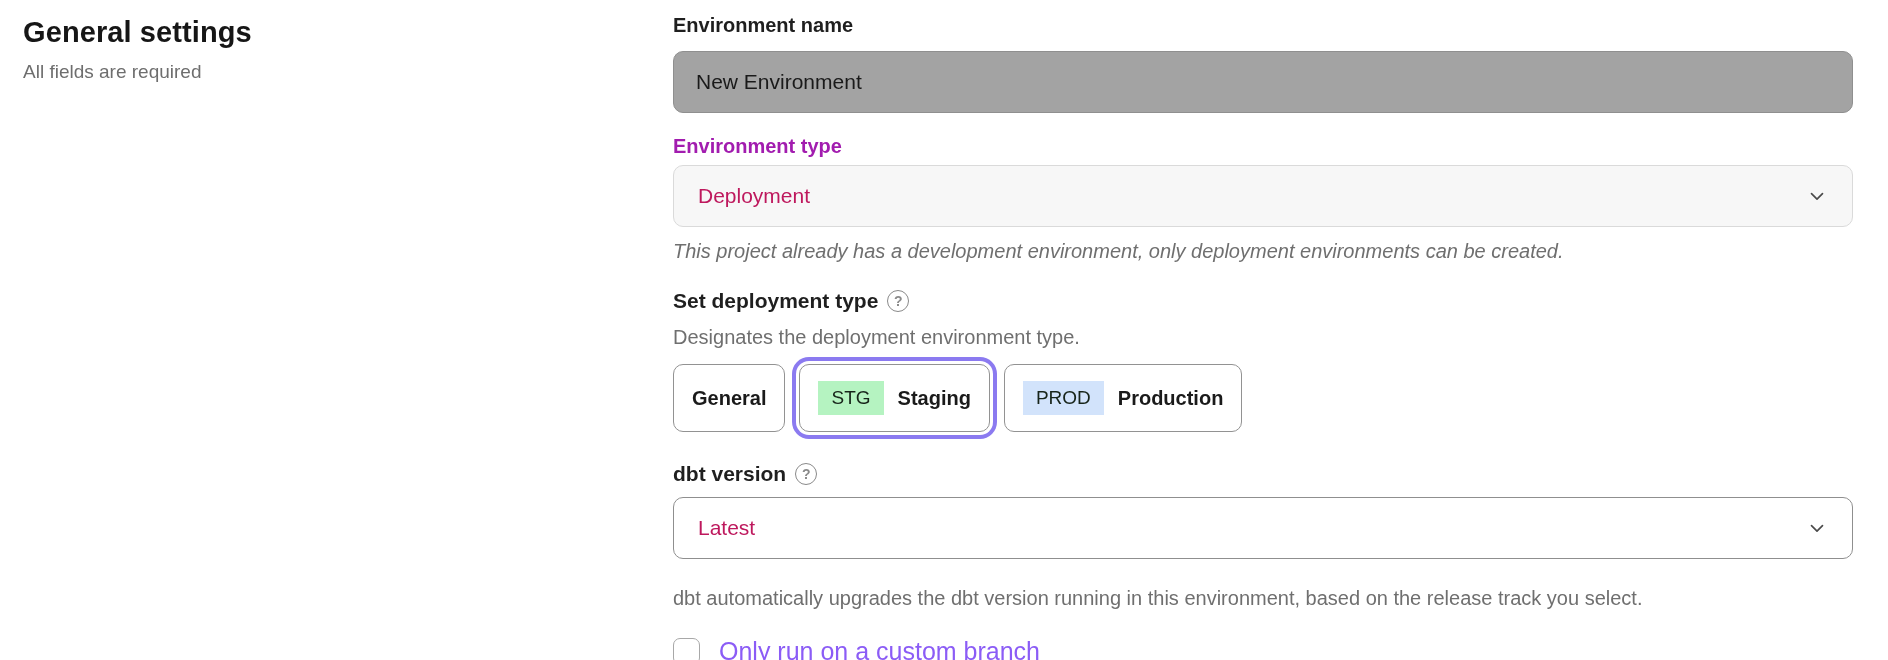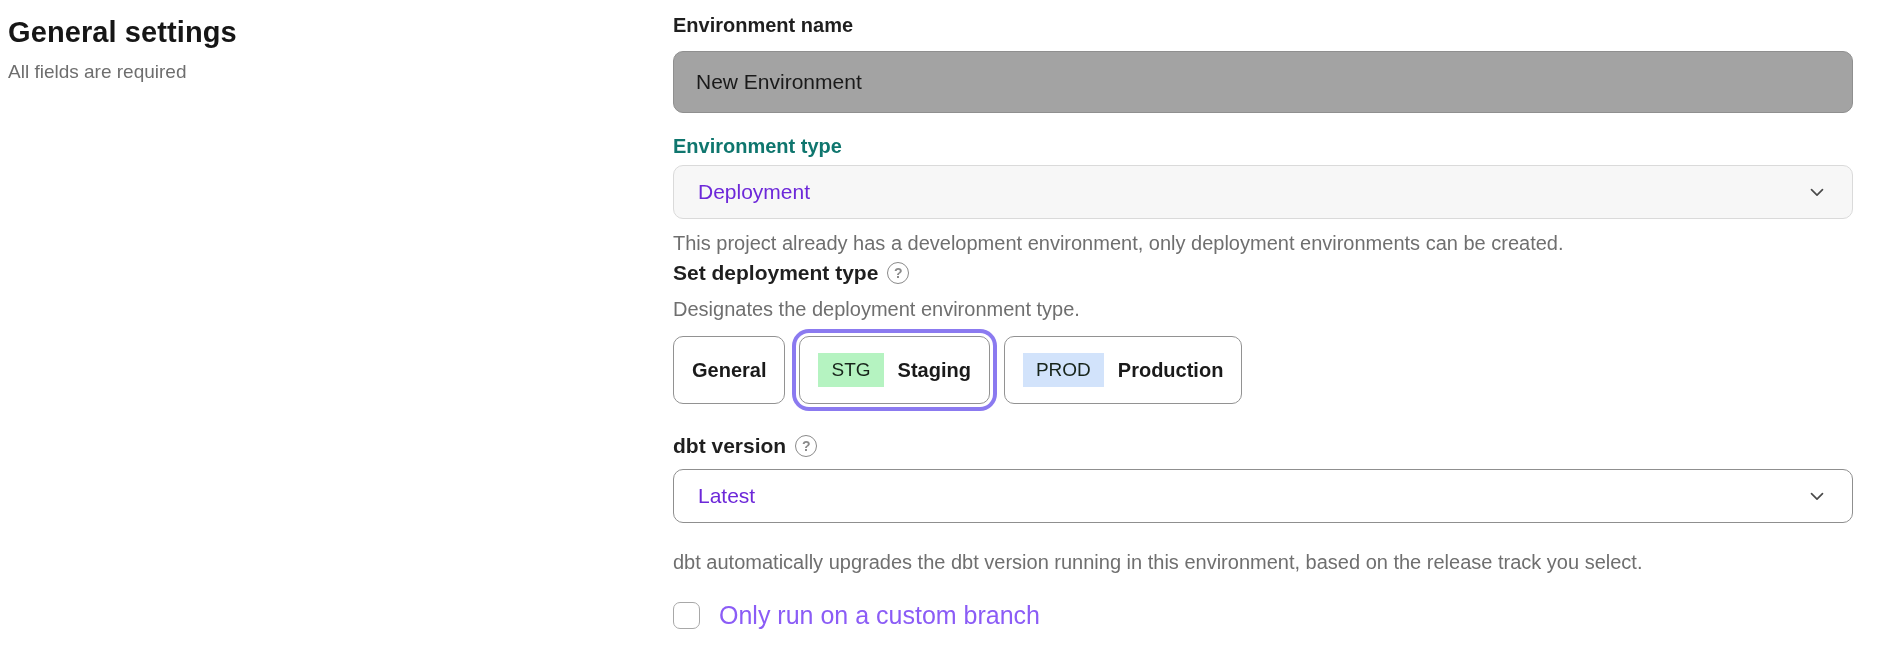--- a/index.html
+++ b/index.html
@@ -5,51 +5,51 @@
   * { margin: 0; padding: 0; box-sizing: border-box; }
   html, body {
     width: 1888px; height: 660px;
     background: #ffffff;
     font-family: "Liberation Sans", sans-serif;
     color: #1a1a1a;
     overflow: hidden;
     position: relative;
   }
   
-  .left-panel { position: absolute; left: 8px; top: 16px; width: 620px; }
+  .left-panel { position: absolute; left: 23px; top: 16px; width: 620px; }
   .page-title { font-size: 29px; font-weight: 700; letter-spacing: 0.1px; color: #161616; }
   .page-subtitle { margin-top: 12px; font-size: 19px; color: #6e6e6e; }
 
   
   .form-col { position: absolute; left: 673px; top: 12px; width: 1180px; }
 
   .field-label { display: block; font-size: 20px; font-weight: 600; color: #1f1f1f;
                  line-height: 26px; margin-bottom: 13px; }
-  .field-label.disabled { color: #0f766e; margin-bottom: 6px; }
+  .field-label.disabled { color: #a21caf; margin-bottom: 6px; }
 
   .text-input {
     width: 100%; height: 62px;
     border: 1.5px solid #8f8f8f; border-radius: 10px;
     font-family: inherit; font-size: 21px; color: #1a1a1a;
     padding: 0 22px; background: #a3a3a3; outline: none;
     margin-bottom: 20px;
   }
 
   .select {
-    width: 100%; height: 54px;
+    width: 100%; height: 62px;
     border-radius: 10px;
     display: flex; align-items: center; justify-content: space-between;
-    padding: 0 24px; font-size: 21px; font-weight: 500; color: #6d28d9;
+    padding: 0 24px; font-size: 21px; font-weight: 500; color: #be185d;
   }
   .select.disabled { background: #f7f7f7; border: 1.5px solid #dadada; margin-bottom: 11px; }
   .select.enabled  { background: #ffffff; border: 1.5px solid #8f8f8f; margin-bottom: 26px; cursor: pointer; }
   .chevron { width: 22px; height: 22px; flex: 0 0 auto; }
 
   .helper { font-size: 20px; color: #6f6f6f; line-height: 26px; }
-  .helper.mb-lg { margin-bottom: 4px; }
+  .helper.mb-lg { margin-bottom: 24px; font-style: italic; }
   .helper.mb-md { margin-bottom: 14px; }
   .helper.mb-xl { margin-bottom: 26px; }
 
   .section-head { display: flex; align-items: center; gap: 9px; line-height: 27px; margin-bottom: 10px; }
   .section-head .field-label { margin: 0; font-size: 21px; }
   .help-icon {
     width: 22px; height: 22px; border: 1.5px solid #8a8a8a; border-radius: 50%;
     display: inline-flex; align-items: center; justify-content: center;
     font-size: 14px; font-weight: 600; color: #8a8a8a; cursor: pointer; flex: 0 0 auto;
   }

